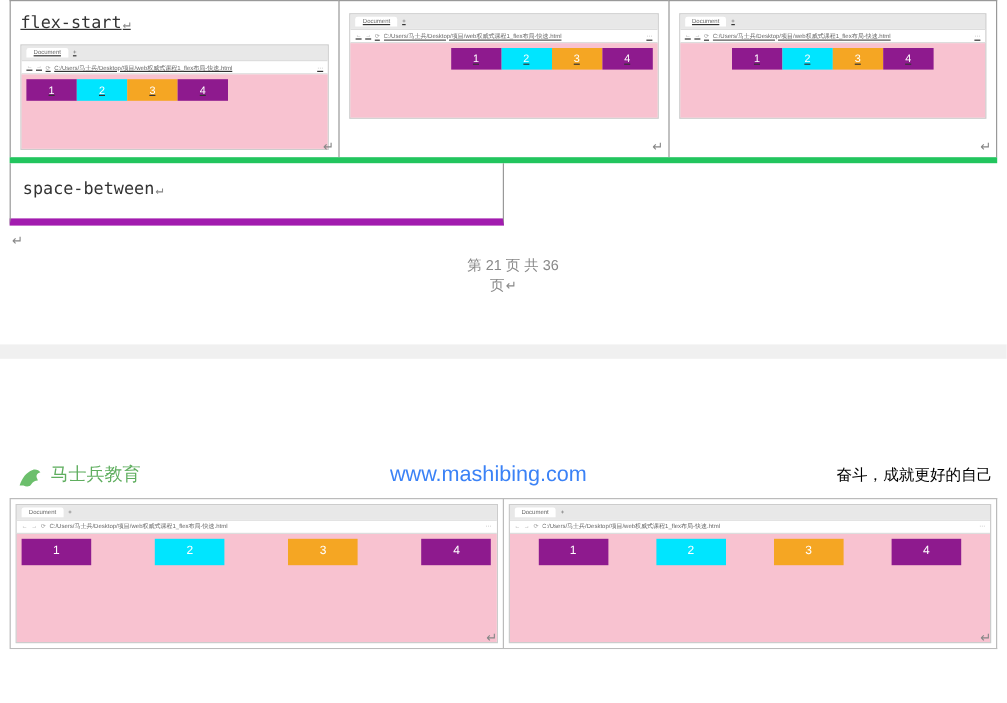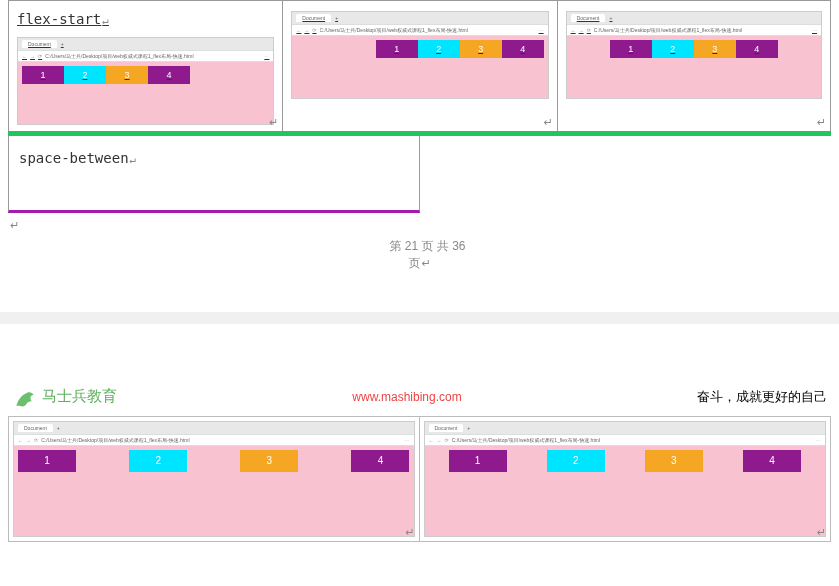--- a/index.html
+++ b/index.html
@@ -20,22 +20,22 @@
   }
   .grid-top .cell:last-child { border-right: 1px solid #999; }
   
   .grid-mid {
     display: grid;
     grid-template-columns: 1fr 1fr;
     margin: 0 8px;
   }
   .grid-mid .cell {
     border-left: 1px solid #999;
-    border-bottom: 3px solid #a21caf;
-    padding: 14px 10px 34px 10px;
+    border-bottom: 6px solid #a21caf;
+    padding: 14px 10px 6px 10px;
   }
   .grid-mid .cell:last-child { border-right: 1px solid #999; }
   
   .cell-label { font-family: Consolas, monospace; font-size: 14px; margin-bottom: 10px; }
   .ret { color: #888; font-size: 11px; margin-left: 1px; }
   
   
   .mini-browser {
     border: 1px solid #ccc;
     background: #f4f4f4;
@@ -113,31 +113,32 @@
   
   .gap { height: 40px; background: #fff; }
   .gap-gray { height: 12px; background: #f0f0f0; margin: 0; }
   .gap2 { height: 60px; }
   
   .footer-band {
     display: flex;
     align-items: center;
     padding: 0 12px;
     margin-bottom: 6px;
+    margin-top: 24px;
   }
   .logo {
     display: flex;
     align-items: center;
     gap: 4px;
     color: #5fae5f;
     font-size: 15px;
     font-weight: 500;
   }
   .logo svg { width: 26px; height: 26px; }
-  .site-url { color: #ef4444; font-size: 12px; flex:1; text-align:center; }
+  .site-url { color: #3b82f6; font-size: 18px; flex:1; text-align:center; }
   .slogan { color: #000000; font-size: 13px; }
   
   .bottom-grid {
     display: grid;
     grid-template-columns: 1fr 1fr;
     gap: 0;
     margin: 0 8px;
   }
   .bottom-cell {
     border: 1px solid #bbb;

